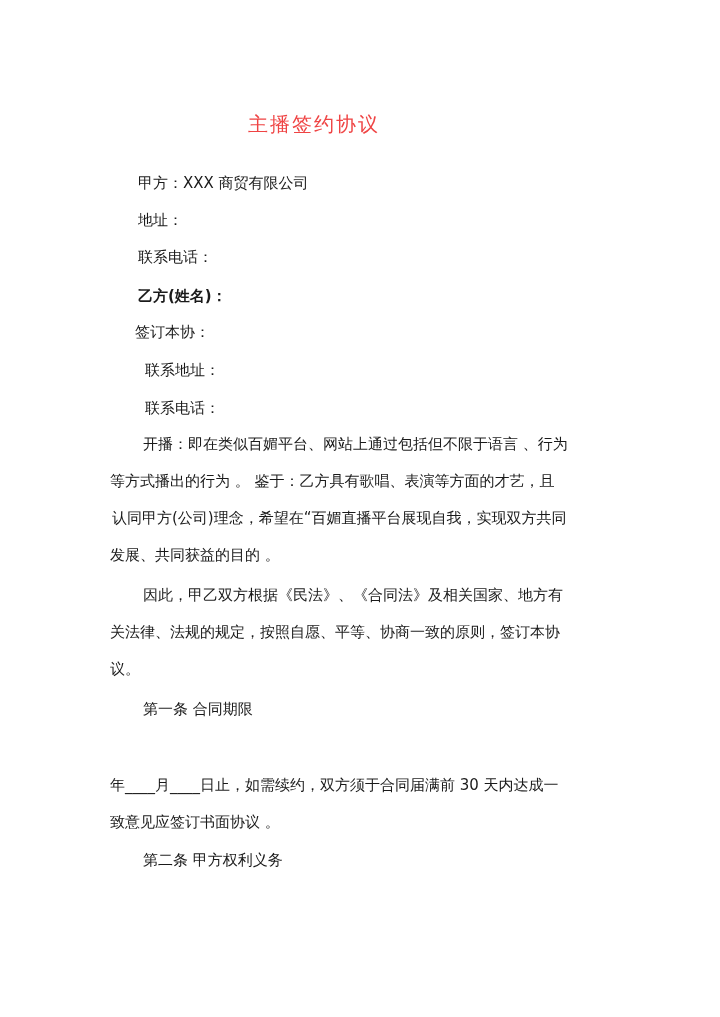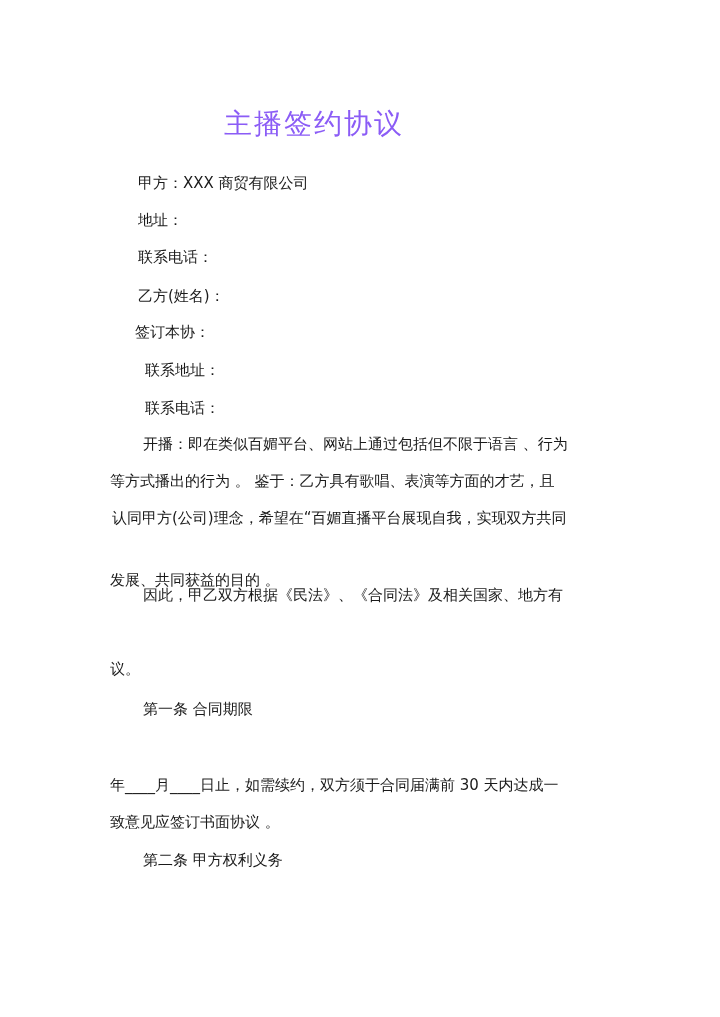--- a/index.html
+++ b/index.html
@@ -22,23 +22,23 @@
       height: 1017px;
       background: #ffffff;
     }
     .title {
       position: absolute;
       top: 104px;
       left: 0;
       width: 628px;
       text-align: center;
       font-family: "DejaVu Serif", "Liberation Serif", serif;
-      font-size: 28px;
+      font-size: 20px;
       letter-spacing: 2px;
-      color: #8b5cf6;
+      color: #ef4444;
       line-height: 40px;
     }
     .line {
       position: absolute;
       font-size: 15px;
       line-height: 24px;
       white-space: nowrap;
       color: #1a1a1a;
     }
   </style>
@@ -46,31 +46,32 @@
 <body>
 
 <div class="page">
 
   <div class="title">主播签约协议</div>
 
   <div class="line" style="left:138px; top:171px;">甲方：XXX 商贸有限公司</div>
   <div class="line" style="left:138px; top:208px;">地址：</div>
   <div class="line" style="left:138px; top:245px;">联系电话：</div>
 
-  <div class="line" style="left:138px; top:284px;">乙方(姓名)：</div>
+  <div class="line" style="left:138px; top:284px;font-weight:bold;">乙方(姓名)：</div>
   <div class="line" style="left:135px; top:320px;">签订本协：</div>
   <div class="line" style="left:145px; top:358px;">联系地址：</div>
   <div class="line" style="left:145px; top:396px;">联系电话：</div>
 
   <div class="line" style="left:143px; top:432px;">开播：即在类似百媚平台、网站上通过包括但不限于语言 、行为</div>
   <div class="line" style="left:110px; top:469px;">等方式播出的行为 。  鉴于：乙方具有歌唱、表演等方面的才艺，且</div>
   <div class="line" style="left:112px; top:506px;">认同甲方(公司)理念，希望在“百媚直播平台展现自我，实现双方共同</div>
-  <div class="line" style="left:110px; top:568px;">发展、共同获益的目的 。</div>
+  <div class="line" style="left:110px; top:543px;">发展、共同获益的目的 。</div>
 
   <div class="line" style="left:143px; top:583px;">因此，甲乙双方根据《民法》、《合同法》及相关国家、地方有</div>
+  <div class="line" style="left:110px; top:620px;">关法律、法规的规定，按照自愿、平等、协商一致的原则，签订本协</div>
   <div class="line" style="left:110px; top:657px;">议。</div>
 
   <div class="line" style="left:143px; top:697px;">第一条  合同期限</div>
   <div class="line" style="left:110px; top:773px;">年____月____日止，如需续约，双方须于合同届满前  30 天内达成一</div>
   <div class="line" style="left:110px; top:810px;">致意见应签订书面协议 。</div>
 
   <div class="line" style="left:143px; top:848px;">第二条  甲方权利义务</div>
 
 </div>
 

